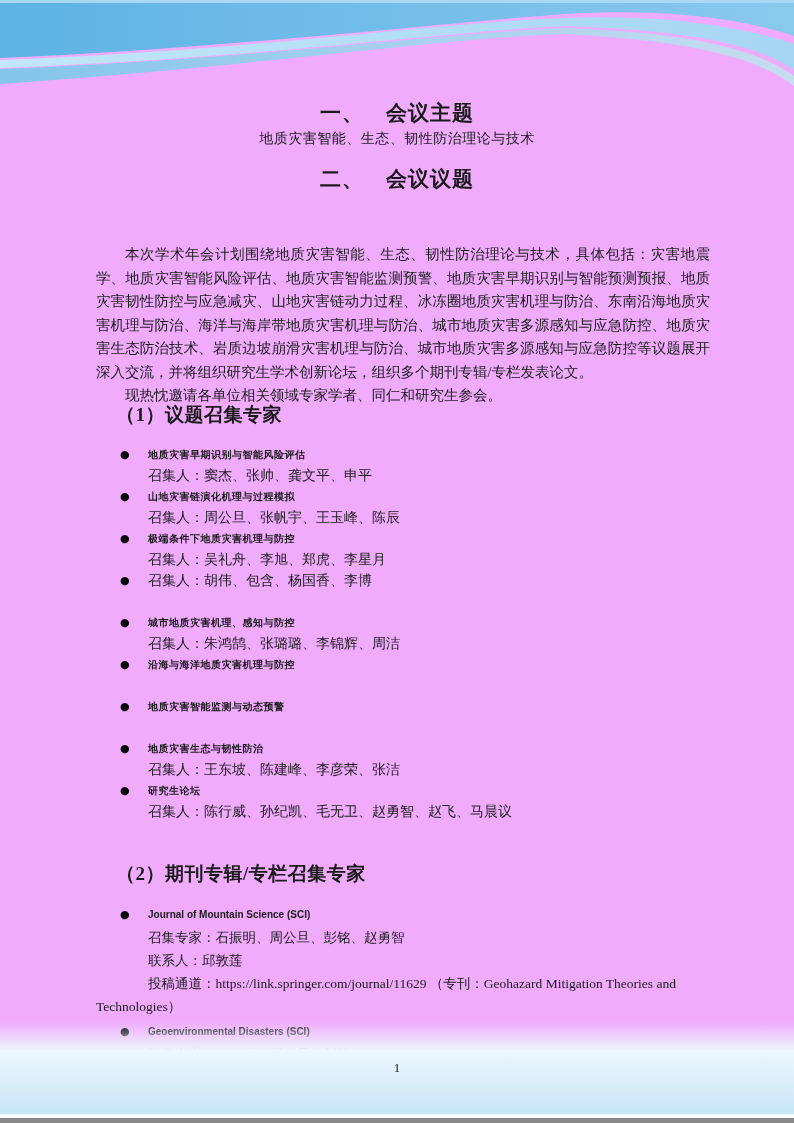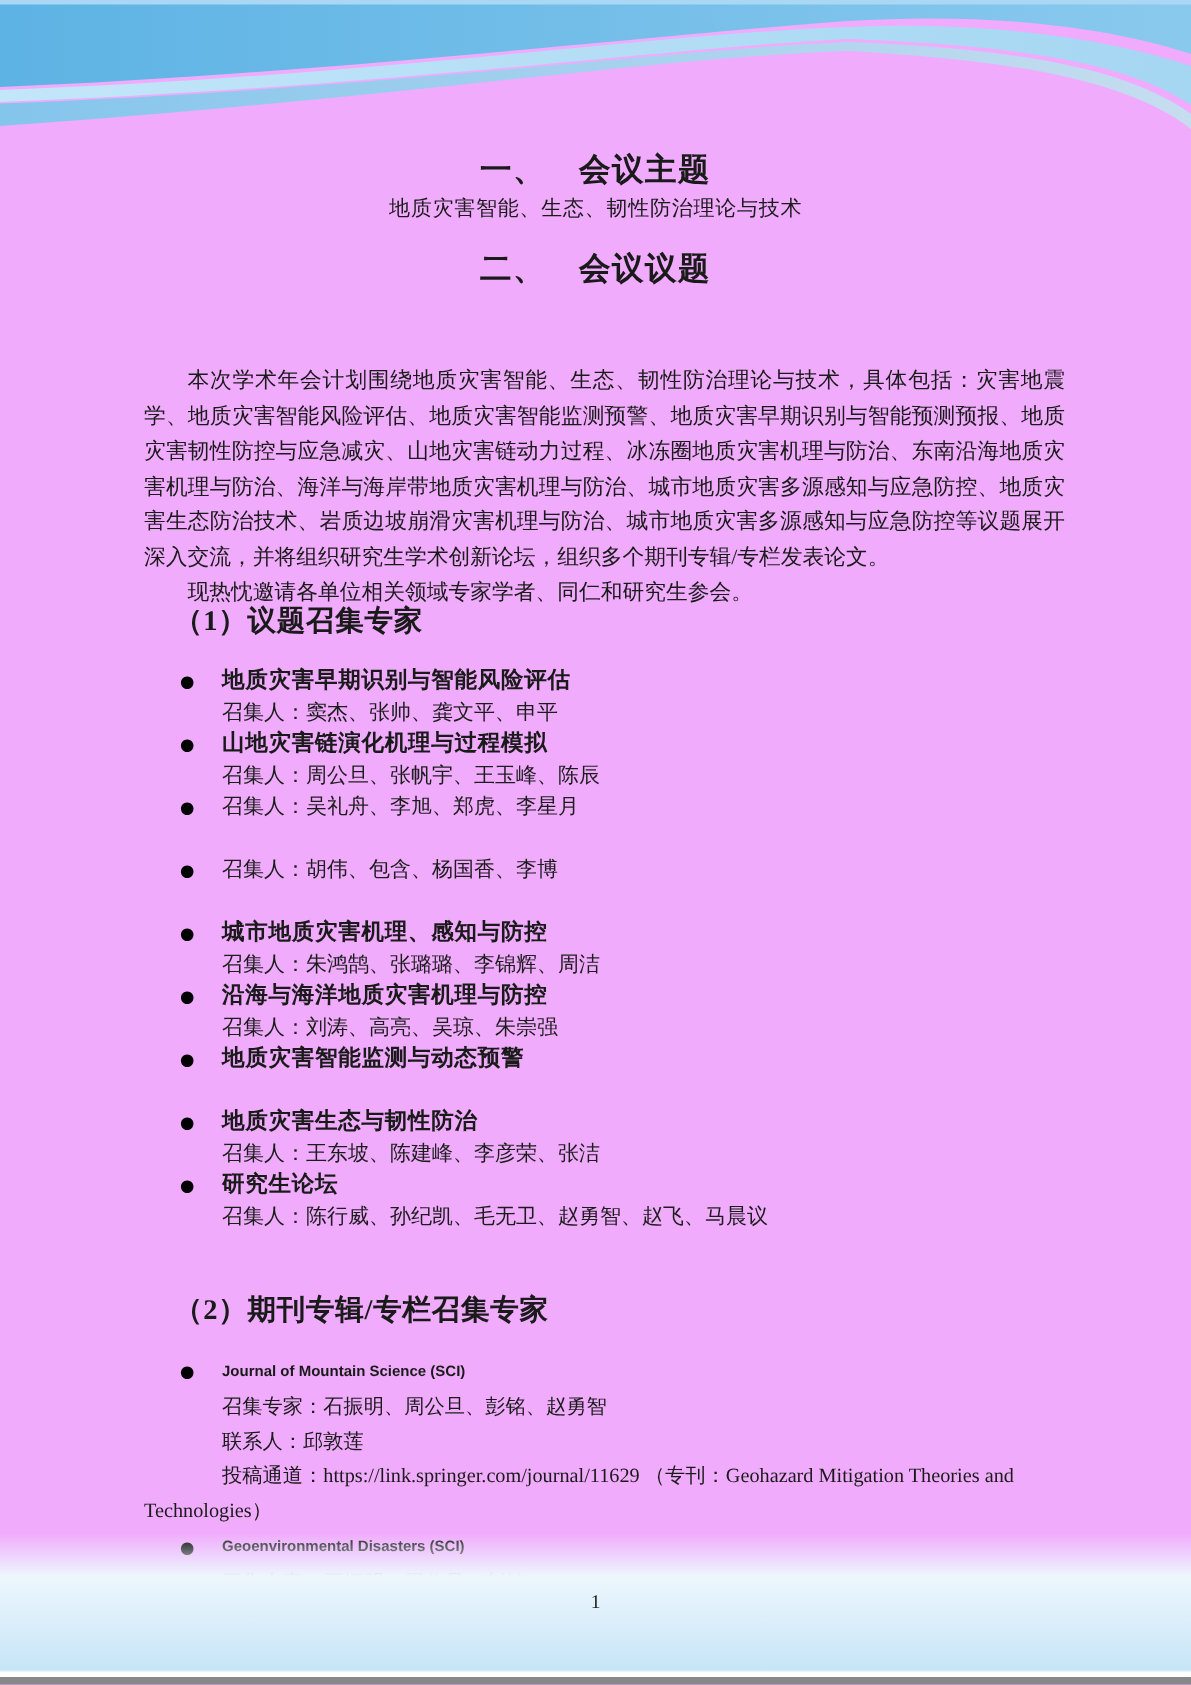--- a/index.html
+++ b/index.html
@@ -34,21 +34,21 @@
   
   .sec-heading{font-weight:bold;font-size:19px;line-height:26px;
     letter-spacing:0.5px;padding-left:4px;margin:16px;}
   
   #topics{position:absolute;left:96px;right:84px;top:386px;}
   #topics .list{margin-top:8px;}
   .titem{display:flex;height:42px;}
   .bullet{width:28px;margin-left:24px;font-size:11px;line-height:21px;
     font-family:"DejaVu Sans",sans-serif;color:#000;flex:0 0 auto;}
   .tbody{flex:1;}
-  .ttitle{font-weight:bold;font-size:15px;line-height:21px;letter-spacing:0.5px;}
+  .ttitle{font-weight:bold;font-size:10px;line-height:21px;letter-spacing:0.5px;}
   .tconv{font-size:14px;line-height:21px;color:#1c1c1c;}
   
   #journals{position:absolute;left:96px;right:84px;top:845px;}
   .jitem{display:flex;margin-top:14px;}
   .jitem + .jitem{margin-top:2px;}
   .jbody{flex:1;}
   .jname{font-family:"Liberation Sans","DejaVu Sans",sans-serif;
     font-weight:bold;font-size:10px;line-height:23px;}
   .jline{font-size:13.5px;line-height:23px;}
   .jline.outdent{margin-left:-52px;text-indent:52px;}
@@ -103,41 +103,41 @@
       <div class="titem">
         <span class="bullet">●</span>
         <div class="tbody">
           <div class="ttitle">山地灾害链演化机理与过程模拟</div>
           <div class="tconv">召集人：周公旦、张帆宇、王玉峰、陈辰</div>
         </div>
       </div>
       <div class="titem">
         <span class="bullet">●</span>
         <div class="tbody">
+          <div class="ttitle">极端条件下地质灾害机理与防控</div>
           <div class="tconv">召集人：吴礼舟、李旭、郑虎、李星月</div>
         </div>
       </div>
       <div class="titem">
         <span class="bullet">●</span>
         <div class="tbody">
           <div class="tconv">召集人：胡伟、包含、杨国香、李博</div>
         </div>
       </div>
       <div class="titem">
         <span class="bullet">●</span>
         <div class="tbody">
           <div class="ttitle">城市地质灾害机理、感知与防控</div>
           <div class="tconv">召集人：朱鸿鹄、张璐璐、李锦辉、周洁</div>
         </div>
       </div>
       <div class="titem">
         <span class="bullet">●</span>
         <div class="tbody">
           <div class="ttitle">沿海与海洋地质灾害机理与防控</div>
-          <div class="tconv">召集人：刘涛、高亮、吴琼、朱崇强</div>
         </div>
       </div>
       <div class="titem">
         <span class="bullet">●</span>
         <div class="tbody">
           <div class="ttitle">地质灾害智能监测与动态预警</div>
         </div>
       </div>
       <div class="titem">
         <span class="bullet">●</span>

